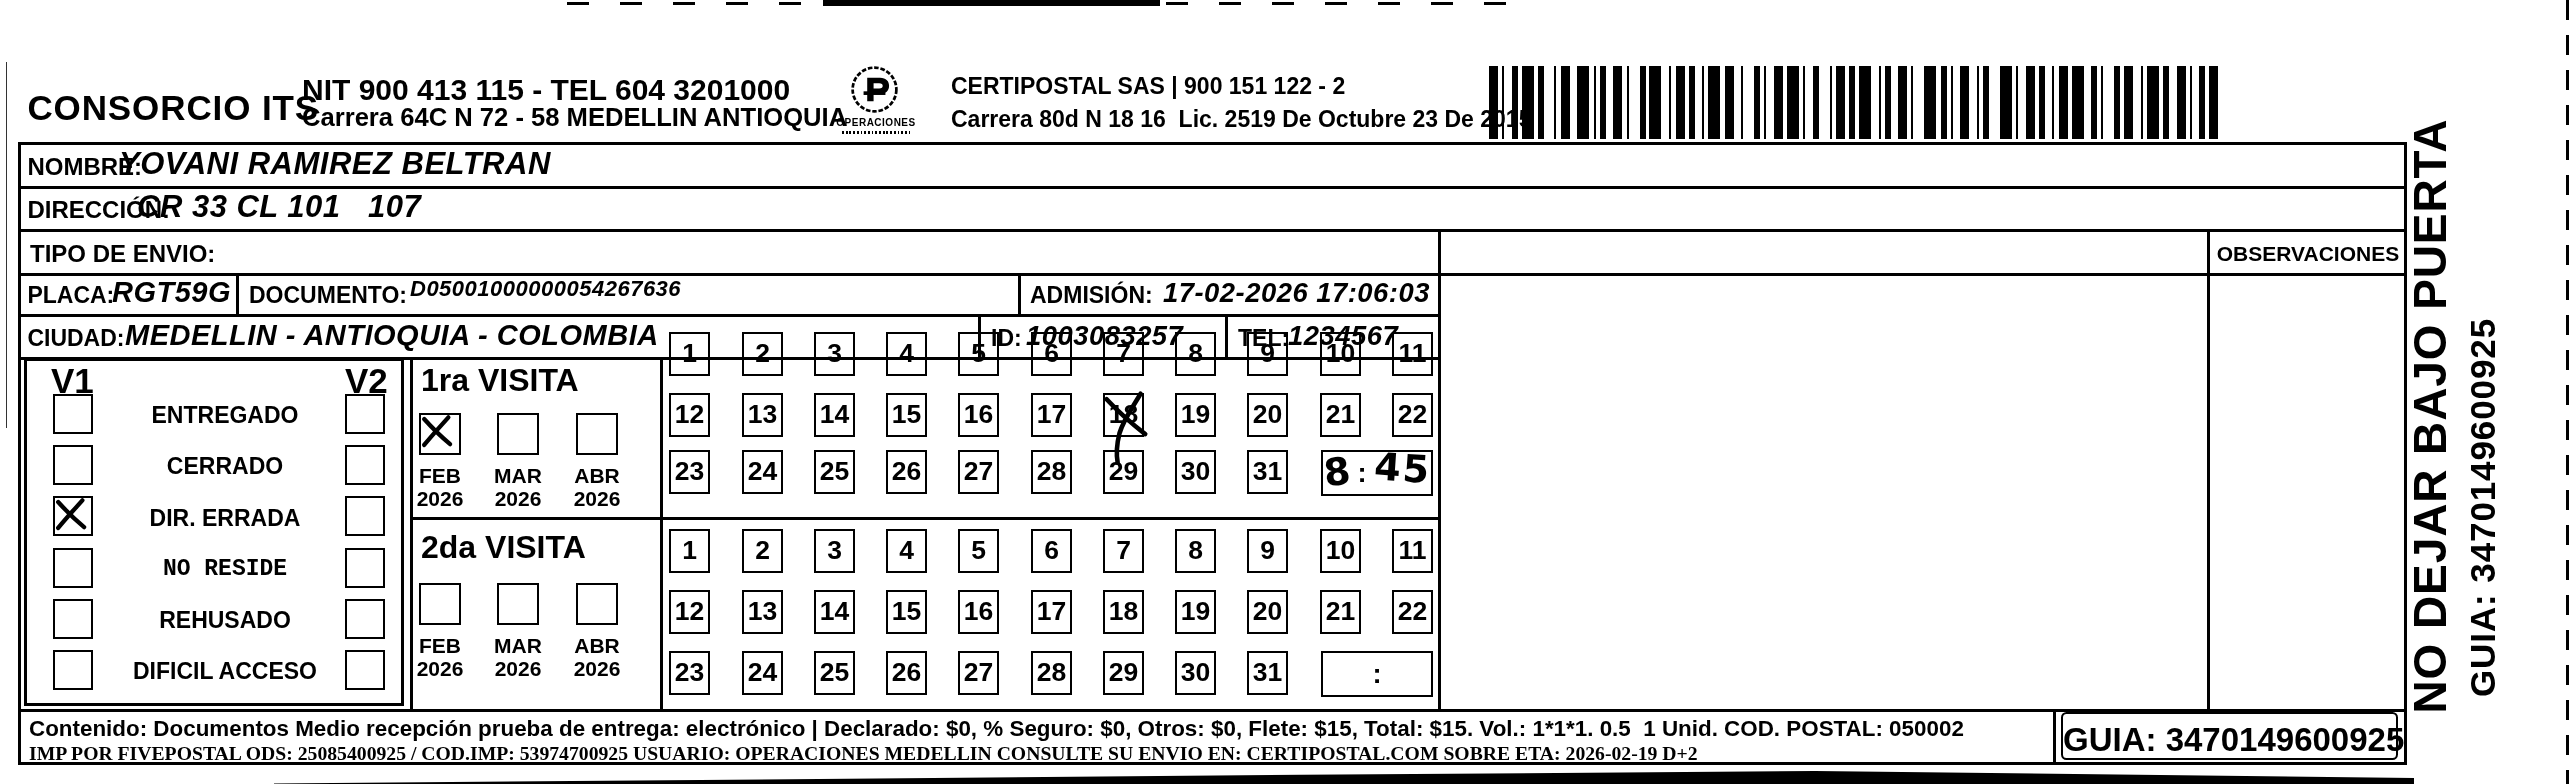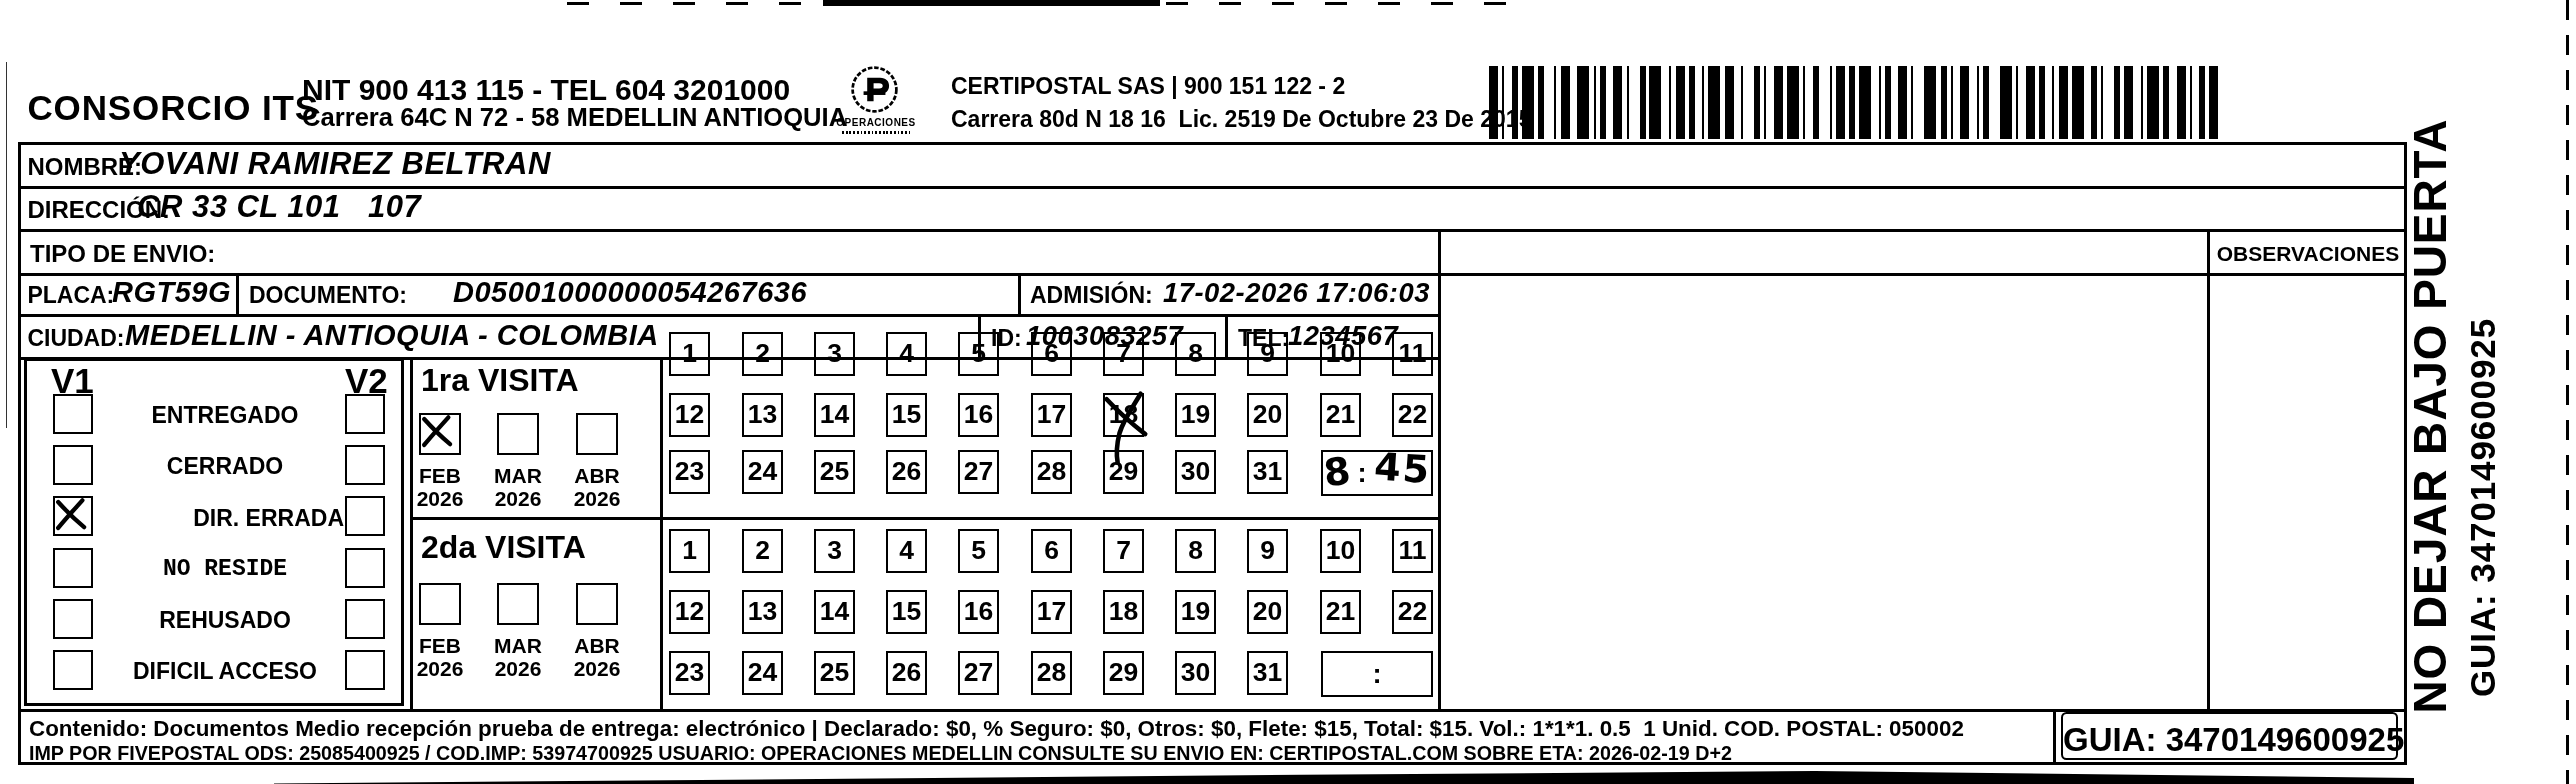--- a/index.html
+++ b/index.html
@@ -155,21 +155,21 @@
   <div class="val" style="left:137px;top:189px;font-size:31px;">CR 33 CL 101   107</div>
   <div class="lbl" style="left:12px;top:240px;font-size:24px;margin-left:18px;">TIPO DE ENVIO:</div>
 
   <div class="lbl" style="left:2209px;top:242px;width:198px;text-align:center;font-size:21px;">OBSERVACIONES</div>
   <div class="abs" style="left:1441px;top:275px;width:765px;height:433px;"></div>
   <div class="abs" style="left:2209px;top:275px;width:198px;height:433px;"></div>
 
   <div class="lbl" style="left:27.4px;top:282px;font-size:23px;">PLACA:</div>
   <div class="val" style="left:112px;top:276px;font-size:29px;">RGT59G</div>
   <div class="lbl" style="left:249px;top:282px;font-size:23px;">DOCUMENTO:</div>
-  <div class="val" style="left:410px;top:276px;font-size:29px;margin-left:43px;">D05001000000054267636</div>
+  <div class="val" style="left:410px;top:276px;font-size:22px;">D05001000000054267636</div>
   <div class="lbl" style="left:1030px;top:282px;font-size:23px;">ADMISIÓN:</div>
   <div class="val" style="left:1163px;top:277px;font-size:27.4px;">17-02-2026 17:06:03</div>
 
   <div class="lbl" style="left:27.4px;top:325px;font-size:23px;">CIUDAD:</div>
   <div class="val" style="left:125px;top:319px;font-size:29px;">MEDELLIN - ANTIOQUIA - COLOMBIA</div>
   <div class="lbl" style="left:991px;top:325px;font-size:23px;">ID:</div>
   <div class="val" style="left:1026px;top:320px;font-size:27.4px;">1003083257</div>
   <div class="lbl" style="left:1238px;top:325px;font-size:23px;">TEL:</div>
   <div class="val" style="left:1288px;top:320px;font-size:27.4px;">1234567</div>
 
@@ -180,38 +180,38 @@
       <div class="stlabel" style="left: 79px; top: 41px;">ENTREGADO</div>
       <div class="cb" style="left: 318px; top: 33px;"></div>
       <div class="cb" style="left: 25.6px; top: 84px;"></div>
       <div class="stlabel" style="left: 79px; top: 92px;">CERRADO</div>
       <div class="cb" style="left: 318px; top: 84px;"></div>
       <div class="cb" style="left: 25.6px; top: 135px;">
         <svg viewBox="0 0 44 44">
           <path d="M6 7 C15 17 25 27 36 36 M34 5 C26 14 14 27 6 37"></path>
         </svg>
       </div>
-      <div class="stlabel" style="left: 79px; top: 144px; text-align: right;">DIR. ERRADA</div>
+      <div class="stlabel" style="left: 79px; top: 144px;">DIR. ERRADA</div>
       <div class="cb" style="left: 318px; top: 135px;"></div>
       <div class="cb" style="left: 25.6px; top: 187px;"></div>
       <div class="stlabel" style="left: 79px; top: 195px; font-family: Liberation Mono, monospace;">NO RESIDE</div>
       <div class="cb" style="left: 318px; top: 187px;"></div>
       <div class="cb" style="left: 25.6px; top: 238px;"></div>
       <div class="stlabel" style="left: 79px; top: 246px;">REHUSADO</div>
       <div class="cb" style="left: 318px; top: 238px;"></div>
       <div class="cb" style="left: 25.6px; top: 289px;"></div>
       <div class="stlabel" style="left: 79px; top: 297px;">DIFICIL ACCESO</div>
       <div class="cb" style="left: 318px; top: 289px;"></div>
     </div>
 
   <div class="lbl" style="left:421px;top:362px;font-size:32px;">1ra VISITA</div>
   <div class="lbl" style="left:421px;top:529px;font-size:32px;">2da VISITA</div>
 
   <div class="lbl" style="left:29px;top:716px;font-size:22.4px;">Contenido: Documentos Medio recepción prueba de entrega: electrónico | Declarado: $0, % Seguro: $0, Otros: $0, Flete: $15, Total: $15. Vol.: 1*1*1. 0.5  1 Unid. COD. POSTAL: 050002</div>
-  <div class="lbl" style="left:29px;top:742px;font-size:19.7px;">IMP POR FIVEPOSTAL ODS: 25085400925 / COD.IMP: 53974700925 USUARIO: OPERACIONES MEDELLIN CONSULTE SU ENVIO EN: CERTIPOSTAL.COM SOBRE ETA: 2026-02-19 D+2</div>
+  <div class="lbl" style="left:29px;top:742px;font-size:19.7px;font-family:Liberation Serif, serif;">IMP POR FIVEPOSTAL ODS: 25085400925 / COD.IMP: 53974700925 USUARIO: OPERACIONES MEDELLIN CONSULTE SU ENVIO EN: CERTIPOSTAL.COM SOBRE ETA: 2026-02-19 D+2</div>
   <div class="tborder" style="left:2061px;top:712px;width:337px;height:48px;border-width:2.7px;border-radius:5.5px;">
     <div class="lbl" style="left:0;top:7.3px;width:100%;text-align:center;font-size:33px;">GUIA: 3470149600925</div>
   </div>
 
   <div class="sidewrap">
     <div class="siderot">
       <div class="lbl" style="position:static;font-size:46px;letter-spacing:0.9px;">NO DEJAR BAJO PUERTA</div>
       <div class="lbl" style="position:static;font-size:35px;font-weight:600;margin-top:5.5px;padding-left:16.5px;letter-spacing:0.9px;">GUIA: 3470149600925</div>
     </div>
   </div>

